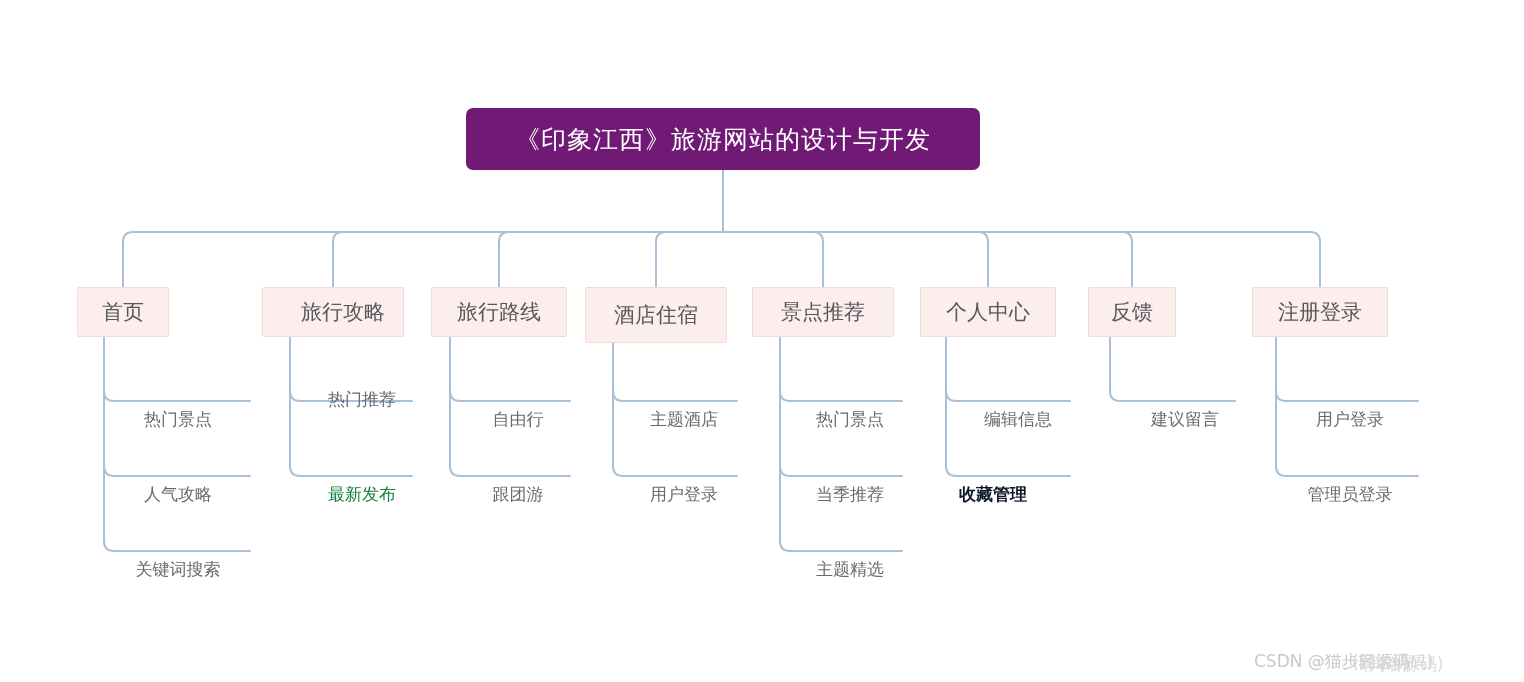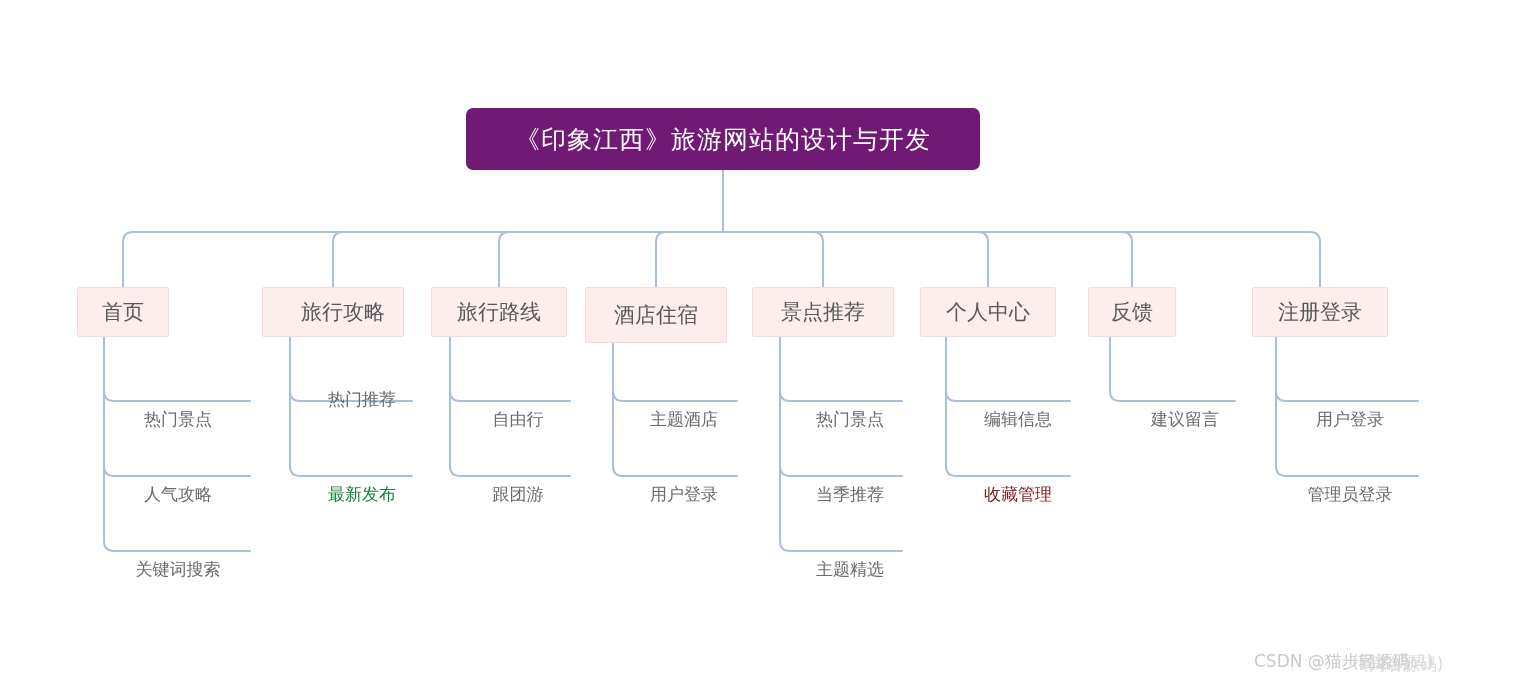--- a/index.html
+++ b/index.html
@@ -130,21 +130,21 @@
       <div class="leaf-label" style="left: 518px; top: 451px; transform: translateX(-50%); color: rgb(106, 106, 110);">跟团游</div>
       <div class="cat-node" style="left: 585px; top: 287px; width: 142px; height: 56px; background: rgb(251, 238, 236); border-color: rgb(242, 220, 216); color: rgb(88, 88, 92);">酒店住宿</div>
       <div class="leaf-label" style="left: 684px; top: 376px; transform: translateX(-50%); color: rgb(106, 106, 110);">主题酒店</div>
       <div class="leaf-label" style="left: 684px; top: 451px; transform: translateX(-50%); color: rgb(106, 106, 110);">用户登录</div>
       <div class="cat-node" style="left: 752px; top: 287px; width: 142px; height: 50px; background: rgb(251, 238, 236); border-color: rgb(242, 220, 216); color: rgb(88, 88, 92);">景点推荐</div>
       <div class="leaf-label" style="left: 850px; top: 376px; transform: translateX(-50%); color: rgb(106, 106, 110);">热门景点</div>
       <div class="leaf-label" style="left: 850px; top: 451px; transform: translateX(-50%); color: rgb(106, 106, 110);">当季推荐</div>
       <div class="leaf-label" style="left: 850px; top: 526px; transform: translateX(-50%); color: rgb(106, 106, 110);">主题精选</div>
       <div class="cat-node" style="left: 920px; top: 287px; width: 136px; height: 50px; background: rgb(251, 238, 236); border-color: rgb(242, 220, 216); color: rgb(88, 88, 92);">个人中心</div>
       <div class="leaf-label" style="left: 1018px; top: 376px; transform: translateX(-50%); color: rgb(106, 106, 110);">编辑信息</div>
-      <div class="leaf-label" style="left: 1018px; top: 451px; transform: translateX(-50%); color: #7f1d1d;">收藏管理</div>
+      <div class="leaf-label" style="left: 993px; top: 451px; transform: translateX(-50%); color: #0f172a; font-weight: bold;">收藏管理</div>
       <div class="cat-node" style="left: 1088px; top: 287px; width: 88px; height: 50px; background: rgb(251, 238, 236); border-color: rgb(242, 220, 216); color: rgb(88, 88, 92);">反馈</div>
       <div class="leaf-label" style="left: 1185px; top: 376px; transform: translateX(-50%); color: rgb(106, 106, 110);">建议留言</div>
       <div class="cat-node" style="left: 1252px; top: 287px; width: 136px; height: 50px; background: rgb(251, 238, 236); border-color: rgb(242, 220, 216); color: rgb(88, 88, 92);">注册登录</div>
       <div class="leaf-label" style="left: 1350px; top: 376px; transform: translateX(-50%); color: rgb(106, 106, 110);">用户登录</div>
       <div class="leaf-label" style="left: 1350px; top: 451px; transform: translateX(-50%); color: rgb(106, 106, 110);">管理员登录</div>
     </div>
 
   <div class="watermark wm-a">CSDN @猫步轻源码</div>
   <div class="watermark wm-b">(同名源码)</div>
   <div class="watermark wm-c">(同名源码)</div>

